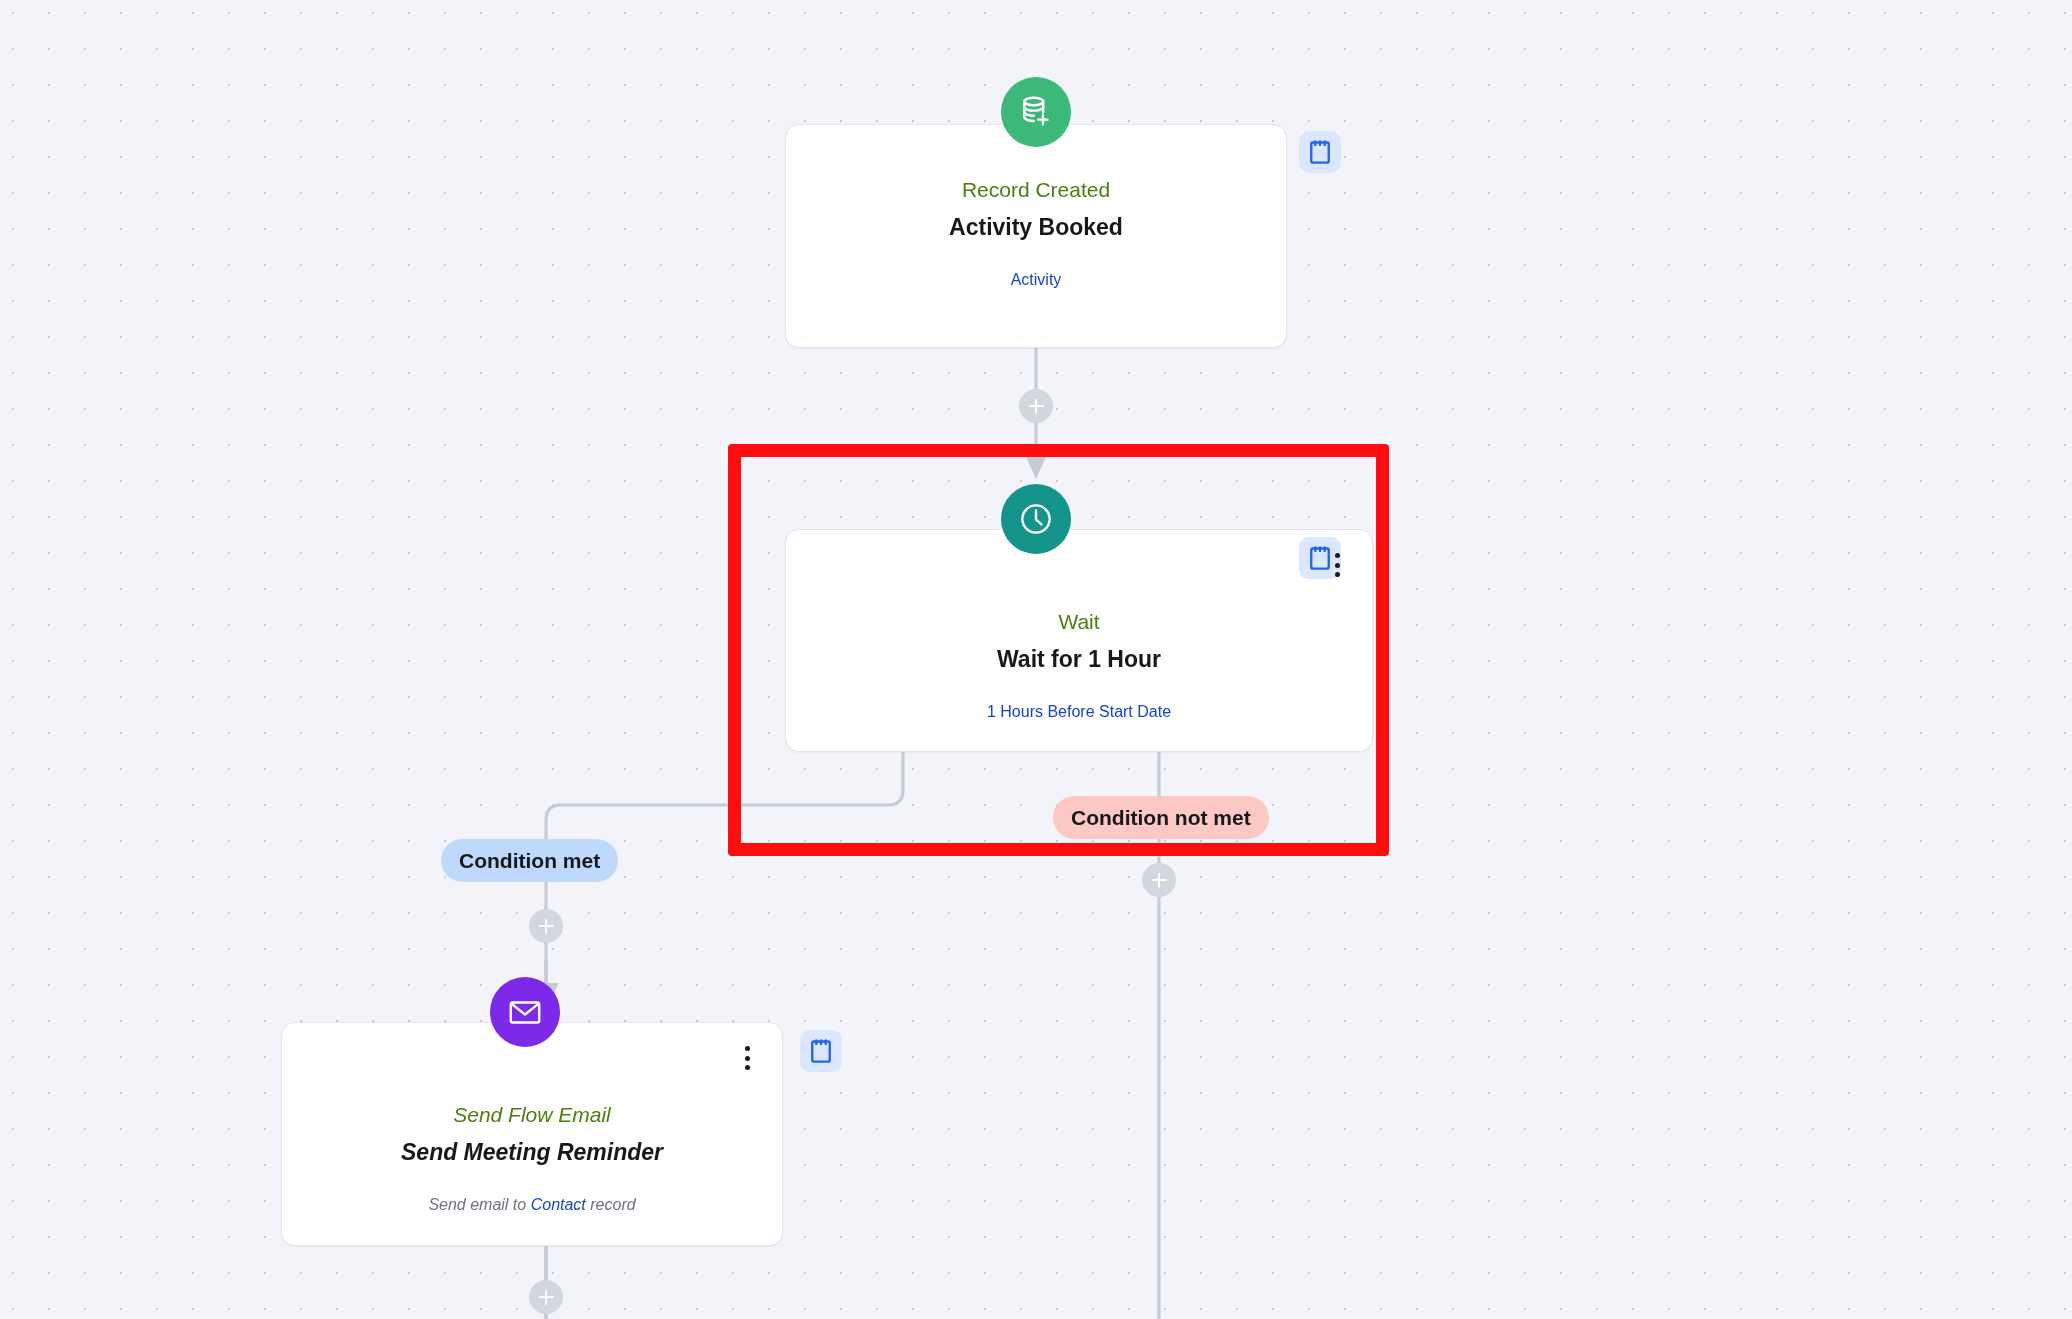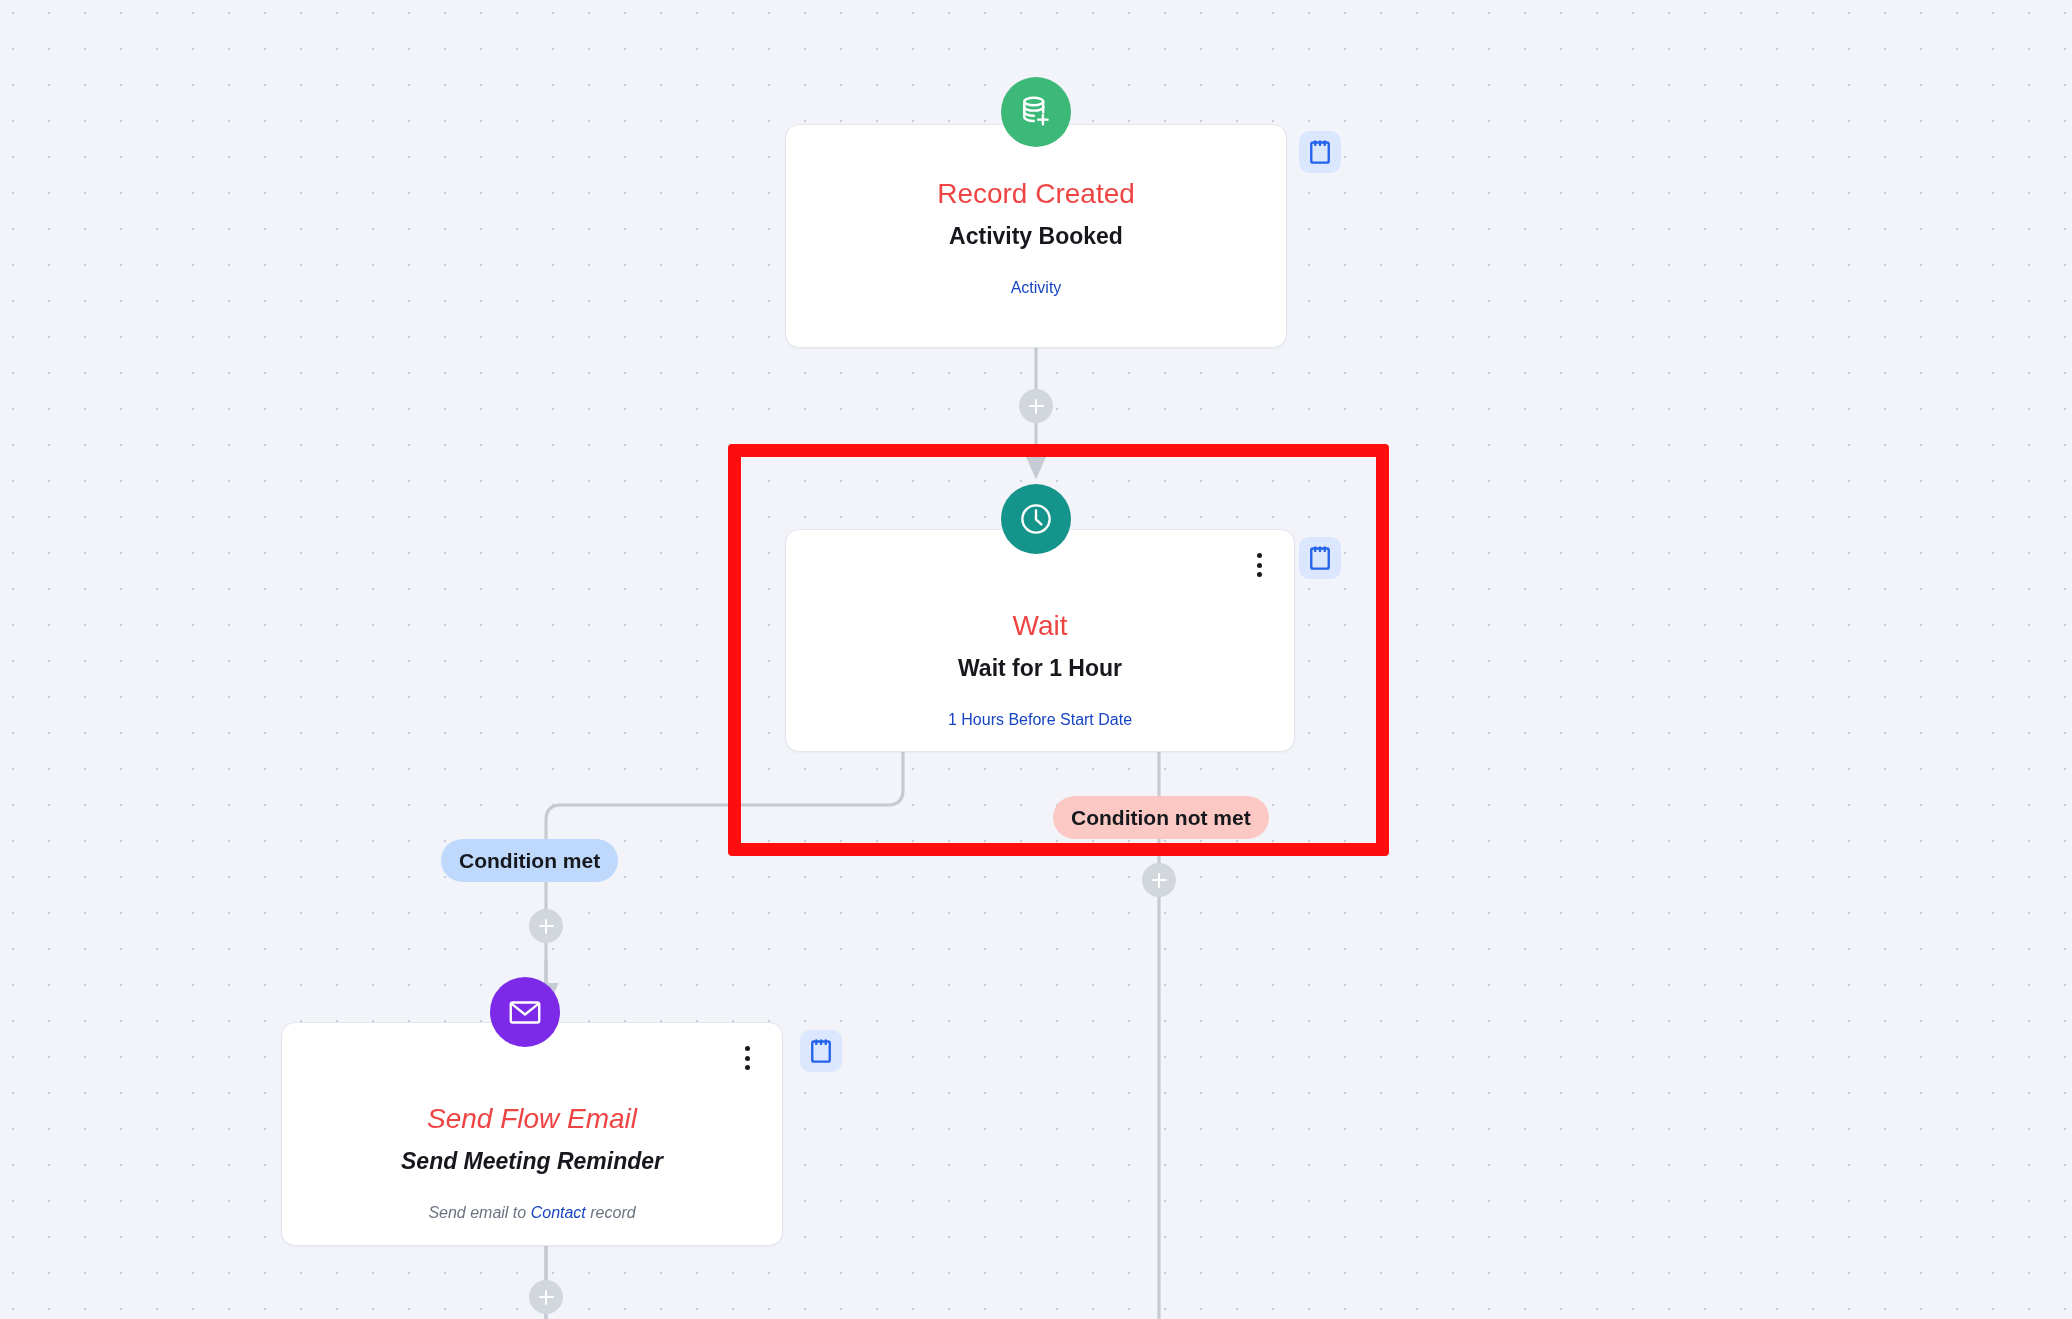--- a/index.html
+++ b/index.html
@@ -64,22 +64,22 @@
     border-radius: 14px;
     box-shadow: 0 1px 2px rgba(20,30,60,.05);
     box-sizing: border-box;
   }
   .card-body {
     position: absolute;
     left: 0; right: 0;
     text-align: center;
   }
   .node-kind {
-    font-size: 28px;
-    color: #ef4444;
+    font-size: 21px;
+    color: #4d7c0f;
     line-height: 1.2;
     font-weight: 400;
   }
   .node-title {
     font-size: 23px;
     color: #16181d;
     font-weight: 700;
     line-height: 1.2;
     margin-top: 12px;
   }
@@ -217,21 +217,21 @@
       <svg width="24" height="26" viewBox="0 0 20 22" fill="none" stroke="#2563eb" stroke-width="2">
         <rect x="2.6" y="3" width="14.8" height="17" rx="1.4"></rect>
         <path d="M6,2 V5 M10,2 V5 M14,2 V5" stroke-linecap="round"></path>
       </svg>
     </div>
   </div>
 
   <div class="plus-btn" style="left:1019px; top:389px;"></div>
 
   <div class="node">
-    <div class="card" style="left:785px; top:529px; width:510px; height:223px;">
+    <div class="card" style="left:785px; top:529px; width:588px; height:223px;">
       <div class="kebab" style="right:22px; top:20px;">
         <i></i>
           <i></i>
           <i></i>
       </div>
       <div class="card-body" style="top:79px;">
         <div class="node-kind">Wait</div>
         <div class="node-title">Wait for 1 Hour</div>
         <div class="node-sub link-only">1 Hours Before Start Date</div>
       </div>

